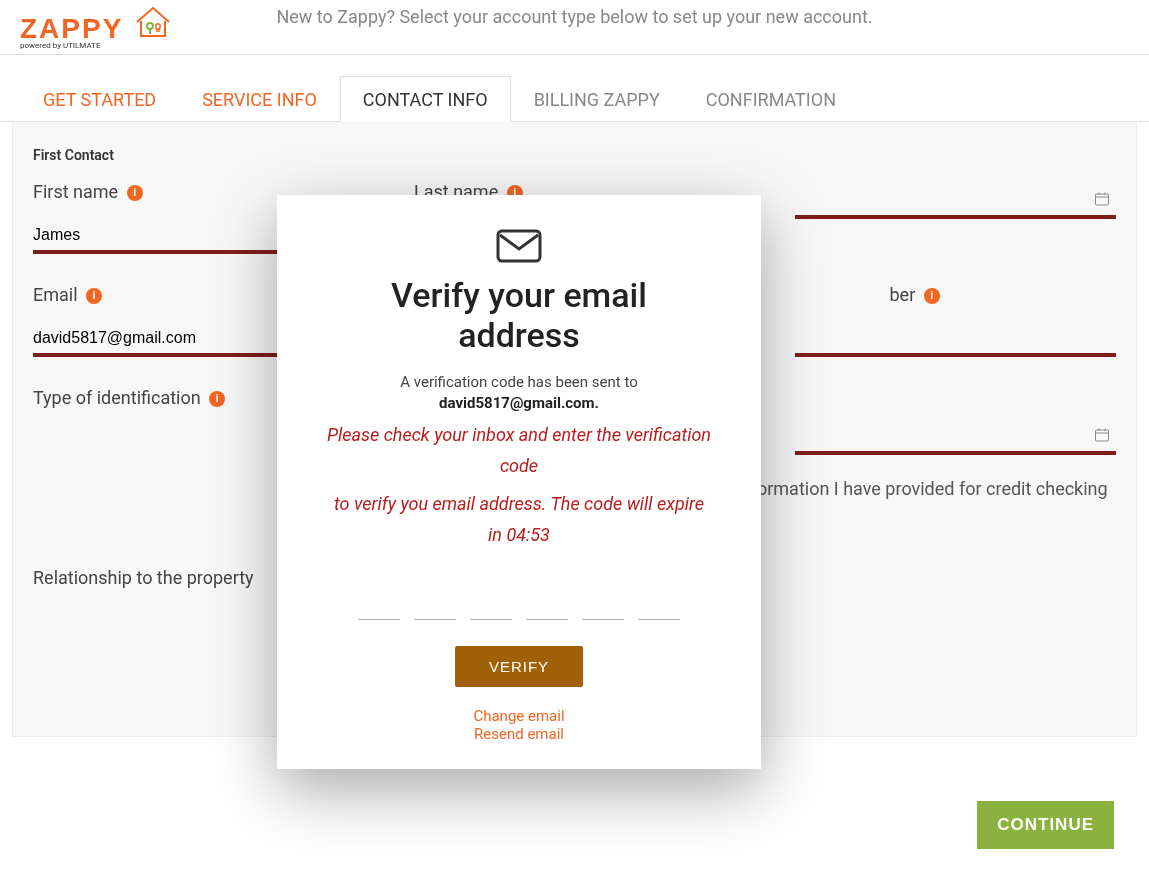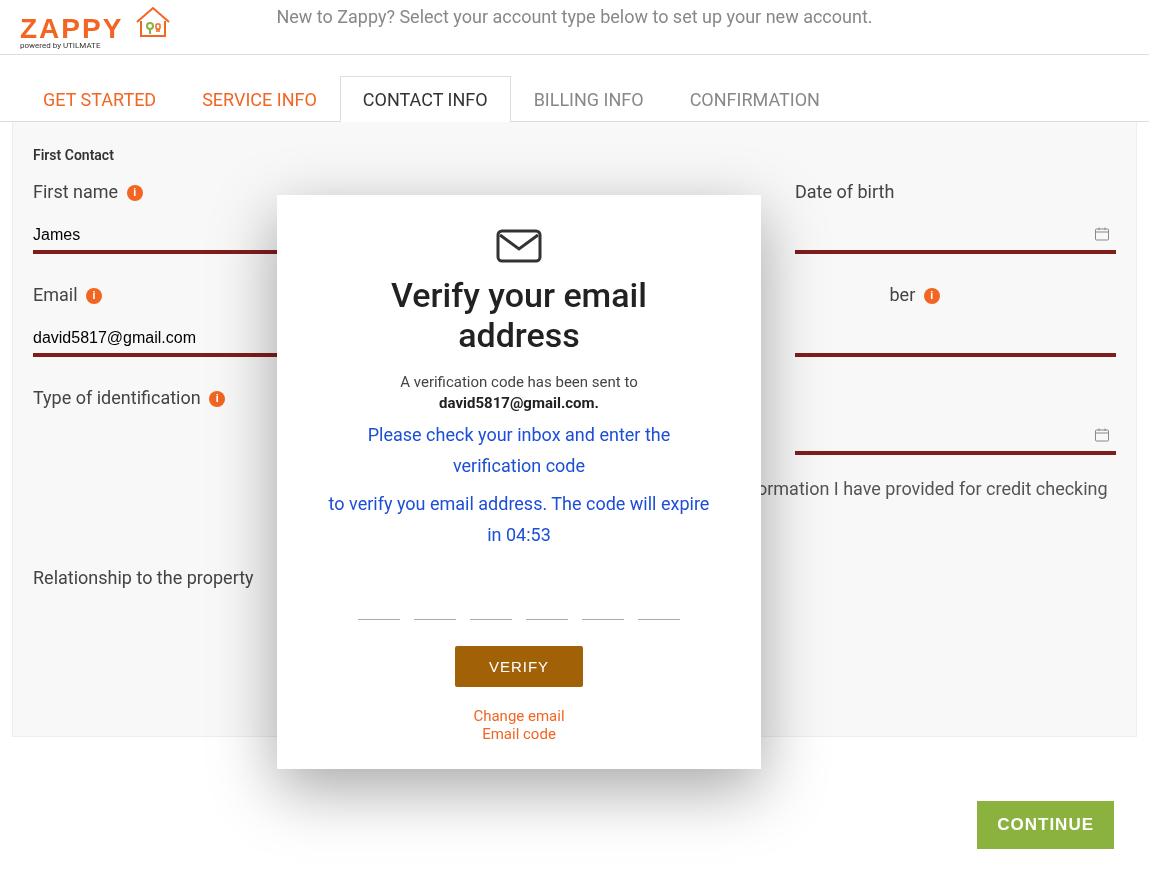--- a/index.html
+++ b/index.html
@@ -186,23 +186,24 @@
     color: #444;
     margin-bottom: 2px;
   }
   .modal-email {
     font-size: 15px;
     font-weight: 700;
     color: #222;
   }
   .modal-instr {
     font-size: 18px;
-    color: #1d4ed8;
+    color: #b91c1c;
     margin-top: 8px;
     line-height: 1.7;
+    font-style: italic;
   }
   .code-inputs {
     display: flex;
     justify-content: center;
     gap: 14px;
     margin-top: 40px;
     margin-bottom: 26px;
   }
   .code-box {
     width: 42px;
@@ -254,42 +255,43 @@
     </span>
     <div class="logo-tagline">powered by UTILMATE</div>
   </div>
   <div class="intro">New to Zappy? Select your account type below to set up your new account.</div>
 </div>
 
 <div class="tabs">
   <div class="tab done">GET STARTED</div>
   <div class="tab done">SERVICE INFO</div>
   <div class="tab active">CONTACT INFO</div>
-  <div class="tab">BILLING INFO</div>
+  <div class="tab">BILLING ZAPPY</div>
   <div class="tab">CONFIRMATION</div>
 </div>
 
 <div class="form-area">
   <div class="section-label">First Contact</div>
 
   <div class="row">
     <div class="col">
       <div class="field-label">
         <span>First name</span>
         <span class="info-badge">i</span>
       </div>
       <input class="text-input" value="James" style="">
     </div>
     <div class="col">
+      <div class="field-label">
+        <span>Last name</span>
+        <span class="info-badge">i</span>
+      </div>
       <input class="text-input" style="">
     </div>
     <div class="col">
-      <div class="field-label">
-        <span>Date of birth</span>
-      </div>
       <div class="date-field">
         <input class="text-input" style="">
         <span class="cal-icon">
           <svg width="16" height="16" viewBox="0 0 16 16">
               <rect x="1.5" y="3" width="13" height="11" rx="1" fill="none" stroke="#888"></rect>
               <line x1="1.5" y1="6" x2="14.5" y2="6" stroke="#888"></line>
               <line x1="5" y1="1.5" x2="5" y2="4" stroke="#888"></line>
               <line x1="11" y1="1.5" x2="11" y2="4" stroke="#888"></line>
             </svg>
         </span>
@@ -374,15 +376,15 @@
     <input class="code-box" maxlength="1" style="">
     <input class="code-box" maxlength="1" style="">
     <input class="code-box" maxlength="1" style="">
     <input class="code-box" maxlength="1" style="">
     <input class="code-box" maxlength="1" style="">
     <input class="code-box" maxlength="1" style="">
   </div>
   <button class="verify-btn">VERIFY</button>
   <div class="modal-links">
     <span class="modal-link">Change email</span>
-    <span class="modal-link">Email code</span>
+    <span class="modal-link">Resend email</span>
   </div>
 </div>
 
 </body></html>

